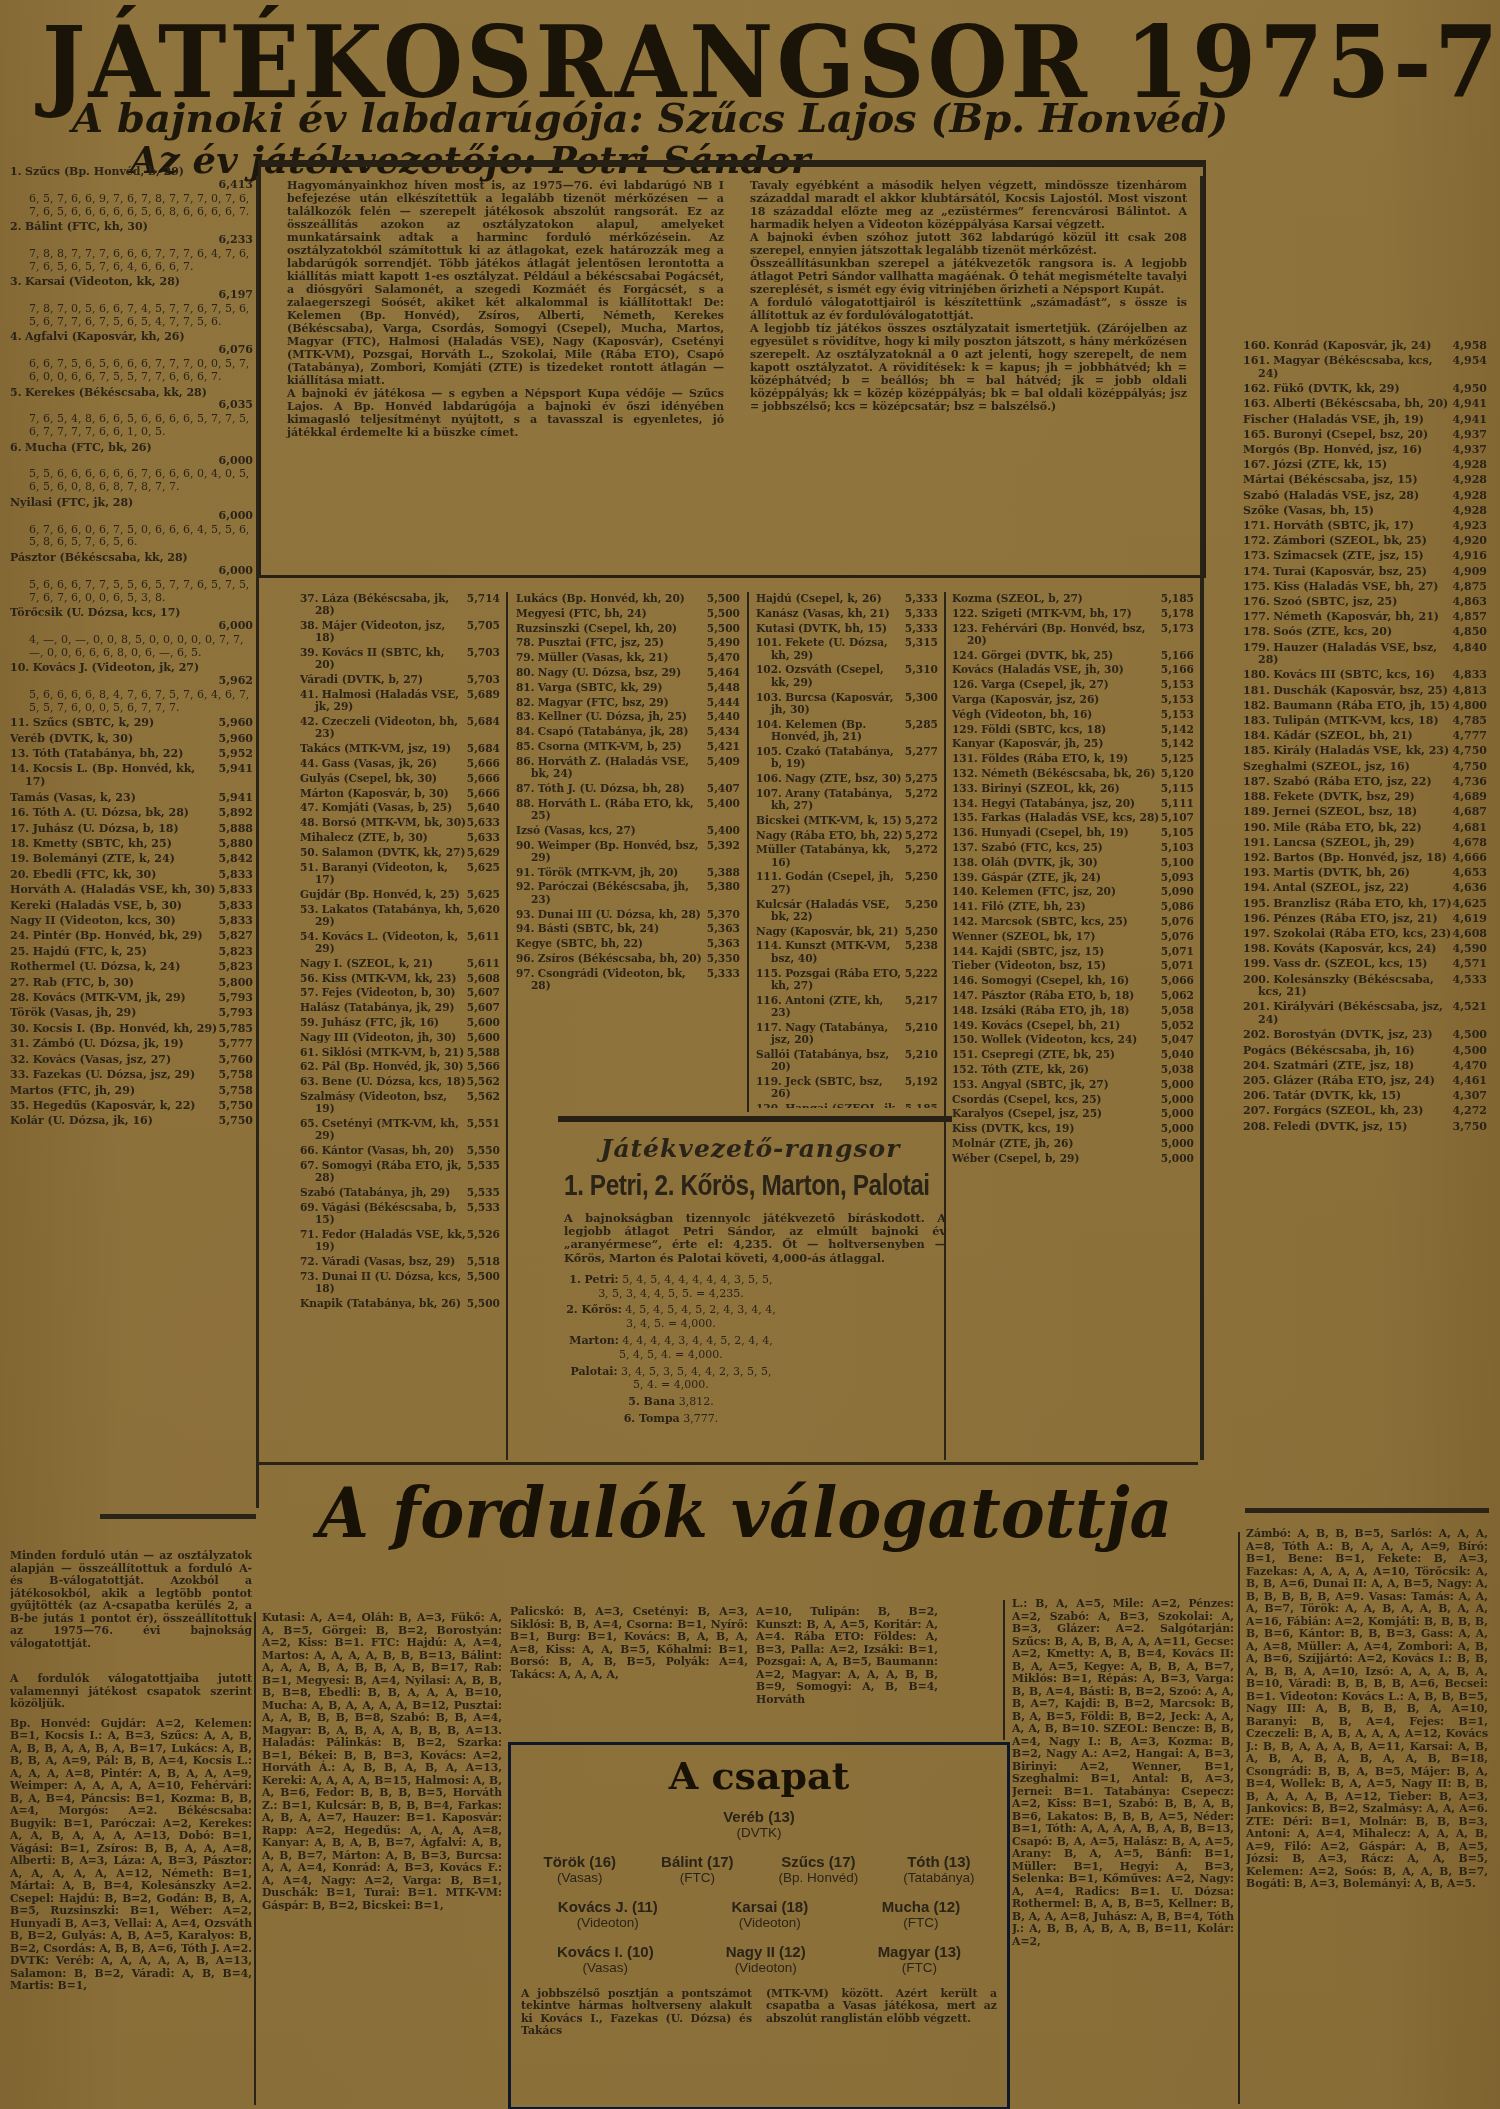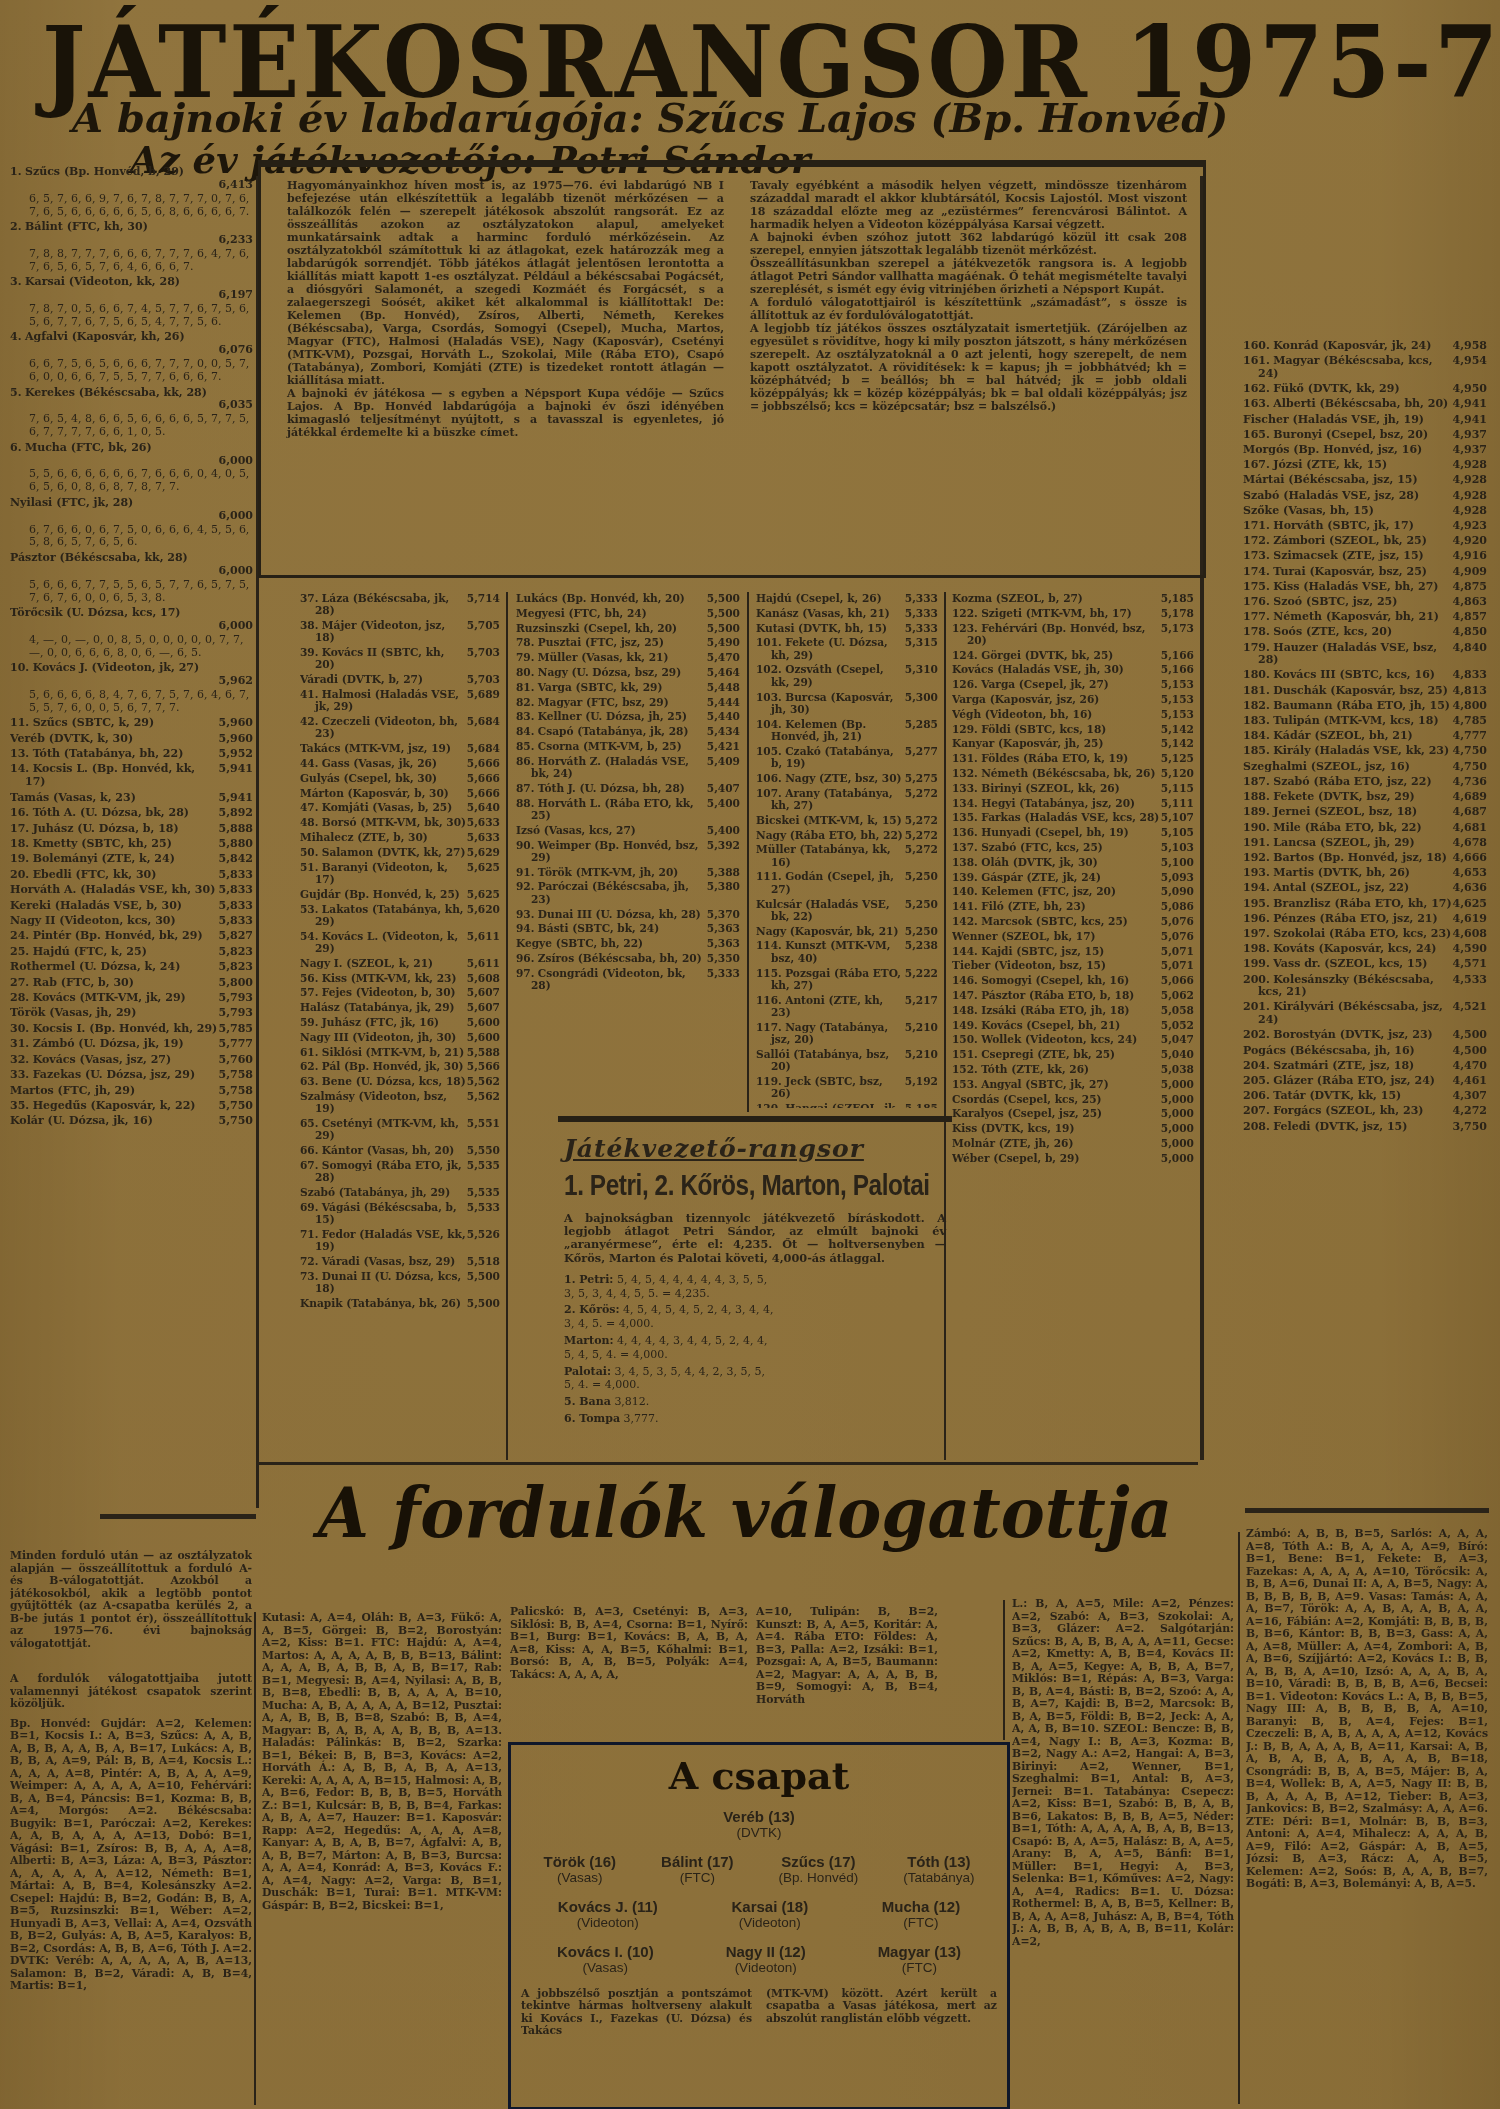--- a/index.html
+++ b/index.html
@@ -24,25 +24,25 @@
   .entry .num,.entry .nm{font-weight:bold;}
   .entry .val{float:right;font-weight:bold;text-indent:0;}
   .lefte{font-size:11px;line-height:12.9px;}
   .grades{font-weight:normal;text-indent:0;padding-left:4px;margin-top:1px;}
   .valline{text-align:right;font-weight:bold;text-indent:0;}
   
   .vrule{position:absolute;background:#2a2318;}
   .hrule{position:absolute;background:#2a2318;}
   
   .refbox{border-top:6px solid #262015;padding:8px 6px 0 6px;}
-  .reftitle{font-style:italic;font-weight:bold;font-size:25px;letter-spacing:1px;margin:4px 9px 6px 0;text-decoration:underline;}
+  .reftitle{text-align:center;font-style:italic;font-weight:bold;font-size:25px;letter-spacing:1px;margin:4px 9px 6px 0;}
   .refhead{font-family:"Liberation Sans",sans-serif;font-weight:bold;font-size:29px;white-space:nowrap;
            transform:scaleX(.84);transform-origin:left center;letter-spacing:-.5px;margin:2px 0 10px 0;}
   .refintro{font-size:11.3px;line-height:13.2px;font-weight:bold;text-align:justify;margin-bottom:8px;}
-  .reflists{display:flex;gap:10px;}
+  .reflists{display:flex;gap:10px;text-align:center;}
   .reflists>div{flex:1;}
   .refitem{font-size:11px;line-height:13.8px;margin-bottom:3px;}
   .refitem .rlab{font-weight:bold;}
   .refplain{font-size:11px;line-height:15.5px;font-weight:bold;}
   
   .botTitle{font-style:italic;font-weight:bold;font-size:66px;color:#181106;text-align:center;
             transform:scaleY(1.05);white-space:nowrap;}
   .btext{font-size:10.8px;line-height:12.5px;font-weight:bold;text-align:justify;white-space:pre-line;}
   .teambox{border:3px solid #0f172a;padding:6px 10px;}
   .tbtitle{text-align:center;font-weight:bold;font-size:38px;color:#181106;margin:2px 0 10px 0;

